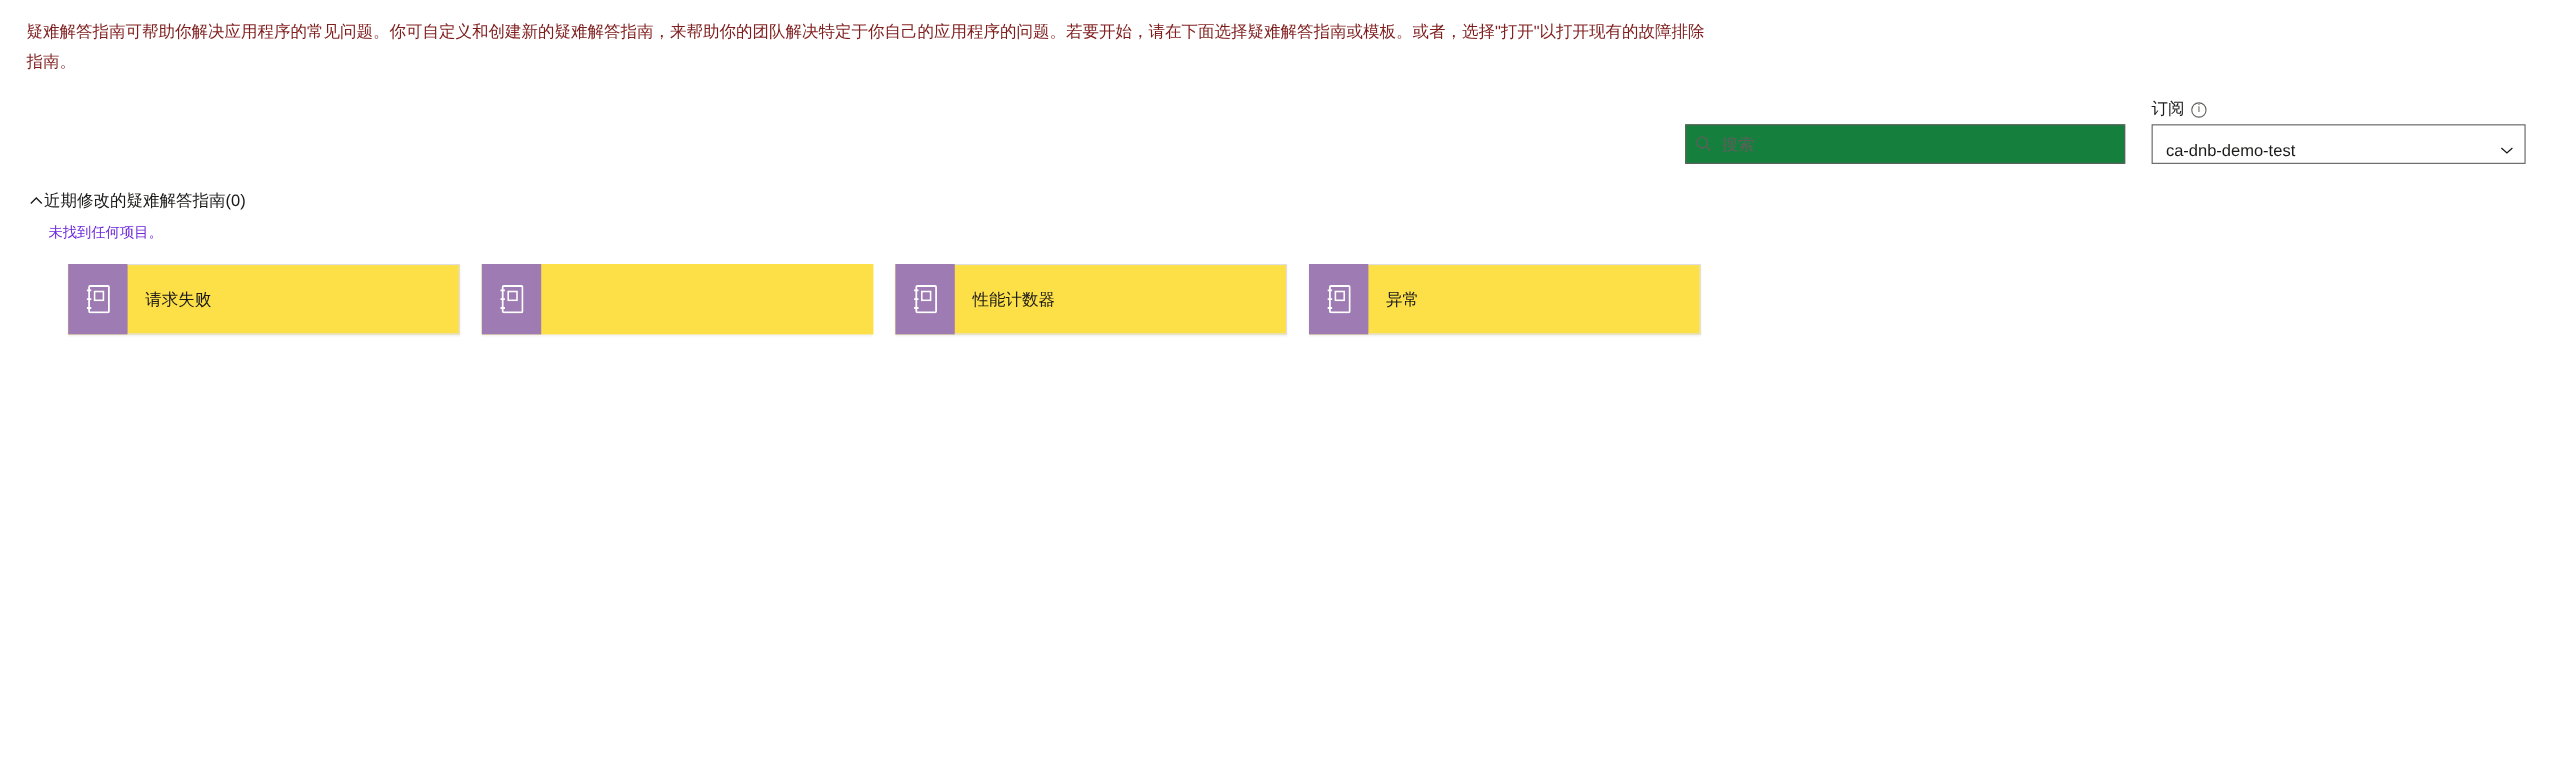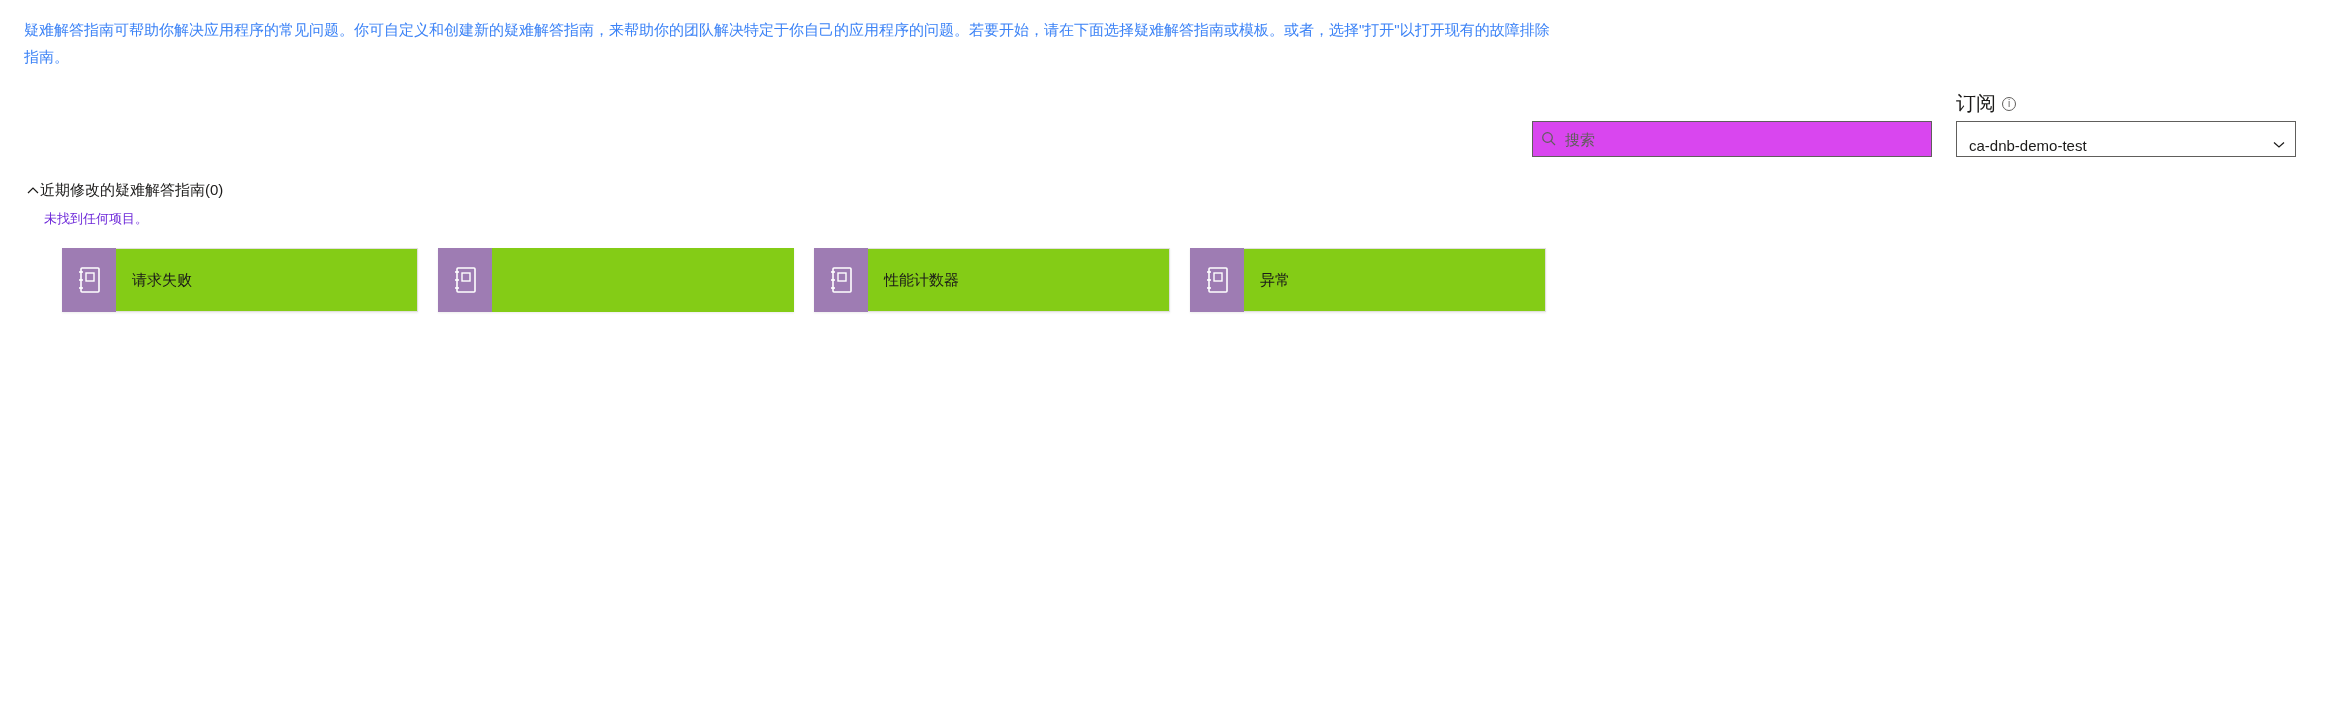--- a/index.html
+++ b/index.html
@@ -6,40 +6,40 @@
     body {
       font-family: "Segoe UI", "Microsoft YaHei", -apple-system, BlinkMacSystemFont, sans-serif;
       font-size: 14px;
       color: #1b1a19;
       background: #ffffff;
       padding: 16px 24px 40px 24px;
     }
     .description {
       font-size: 15px;
       line-height: 1.8;
-      color: #3b82f6;
+      color: #7f1d1d;
       margin-bottom: 20px;
       max-width: 1540px;
     }
     .toolbar-row {
       display: flex;
       justify-content: flex-end;
       gap: 24px;
       margin-bottom: 24px;
       padding-right: 8px;
       align-items: flex-end;
     }
     .search-wrap {
       display: flex;
       align-items: center;
       width: 400px;
       height: 36px;
       border: 1px solid #605e5c;
       padding: 0 8px;
-      background: #d946ef;
+      background: #15803d;
     }
     .search-wrap svg { flex: 0 0 16px; }
     .search-input {
       border: none;
       outline: none;
       font-size: 15px;
       padding-left: 8px;
       flex: 1;
       background: transparent;
       font-family: inherit;
@@ -50,21 +50,21 @@
       flex-direction: column;
       width: 340px;
     }
     .sub-label-row {
       display: flex;
       align-items: center;
       gap: 6px;
       margin-bottom: 4px;
     }
     .sub-label {
-      font-size: 20px;
+      font-size: 15px;
       color: #1b1a19;
     }
     .info-icon {
       width: 14px;
       height: 14px;
       border: 1px solid #605e5c;
       border-radius: 50%;
       display: inline-flex;
       align-items: center;
       justify-content: center;
@@ -117,21 +117,21 @@
       margin-left: 38px;
       flex-wrap: wrap;
     }
     .card {
       display: flex;
       align-items: stretch;
       width: 356px;
       height: 64px;
       cursor: pointer;
       box-shadow: 0 1px 2px rgba(0,0,0,0.08);
-      background: #84cc16;
+      background: #fde047;
       font-family: Liberation Serif, serif;
     }
     .card-icon {
       flex: 0 0 54px;
       background: #9e7cb3;
       display: flex;
       align-items: center;
       justify-content: center;
     }
     .card-body {

